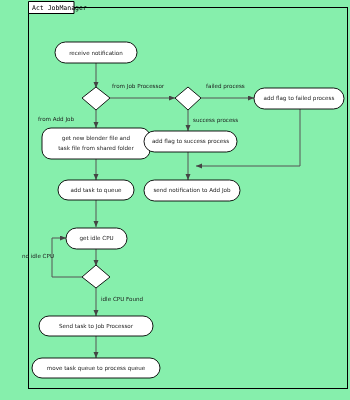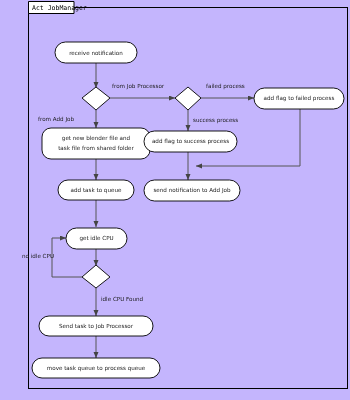--- a/index.html
+++ b/index.html
@@ -4,21 +4,21 @@
 <style>
   html, body {
     margin: 0;
     padding: 0;
     background: #ffffff;
   }
   #canvas {
     position: relative;
     width: 350px;
     height: 400px;
-    background: #c4b5fd;
+    background: #86efac;
     font-family: "DejaVu Sans", sans-serif;
     overflow: hidden;
   }
   svg.diagram {
     position: absolute;
     left: 0;
     top: 0;
     width: 350px;
     height: 400px;
   }

